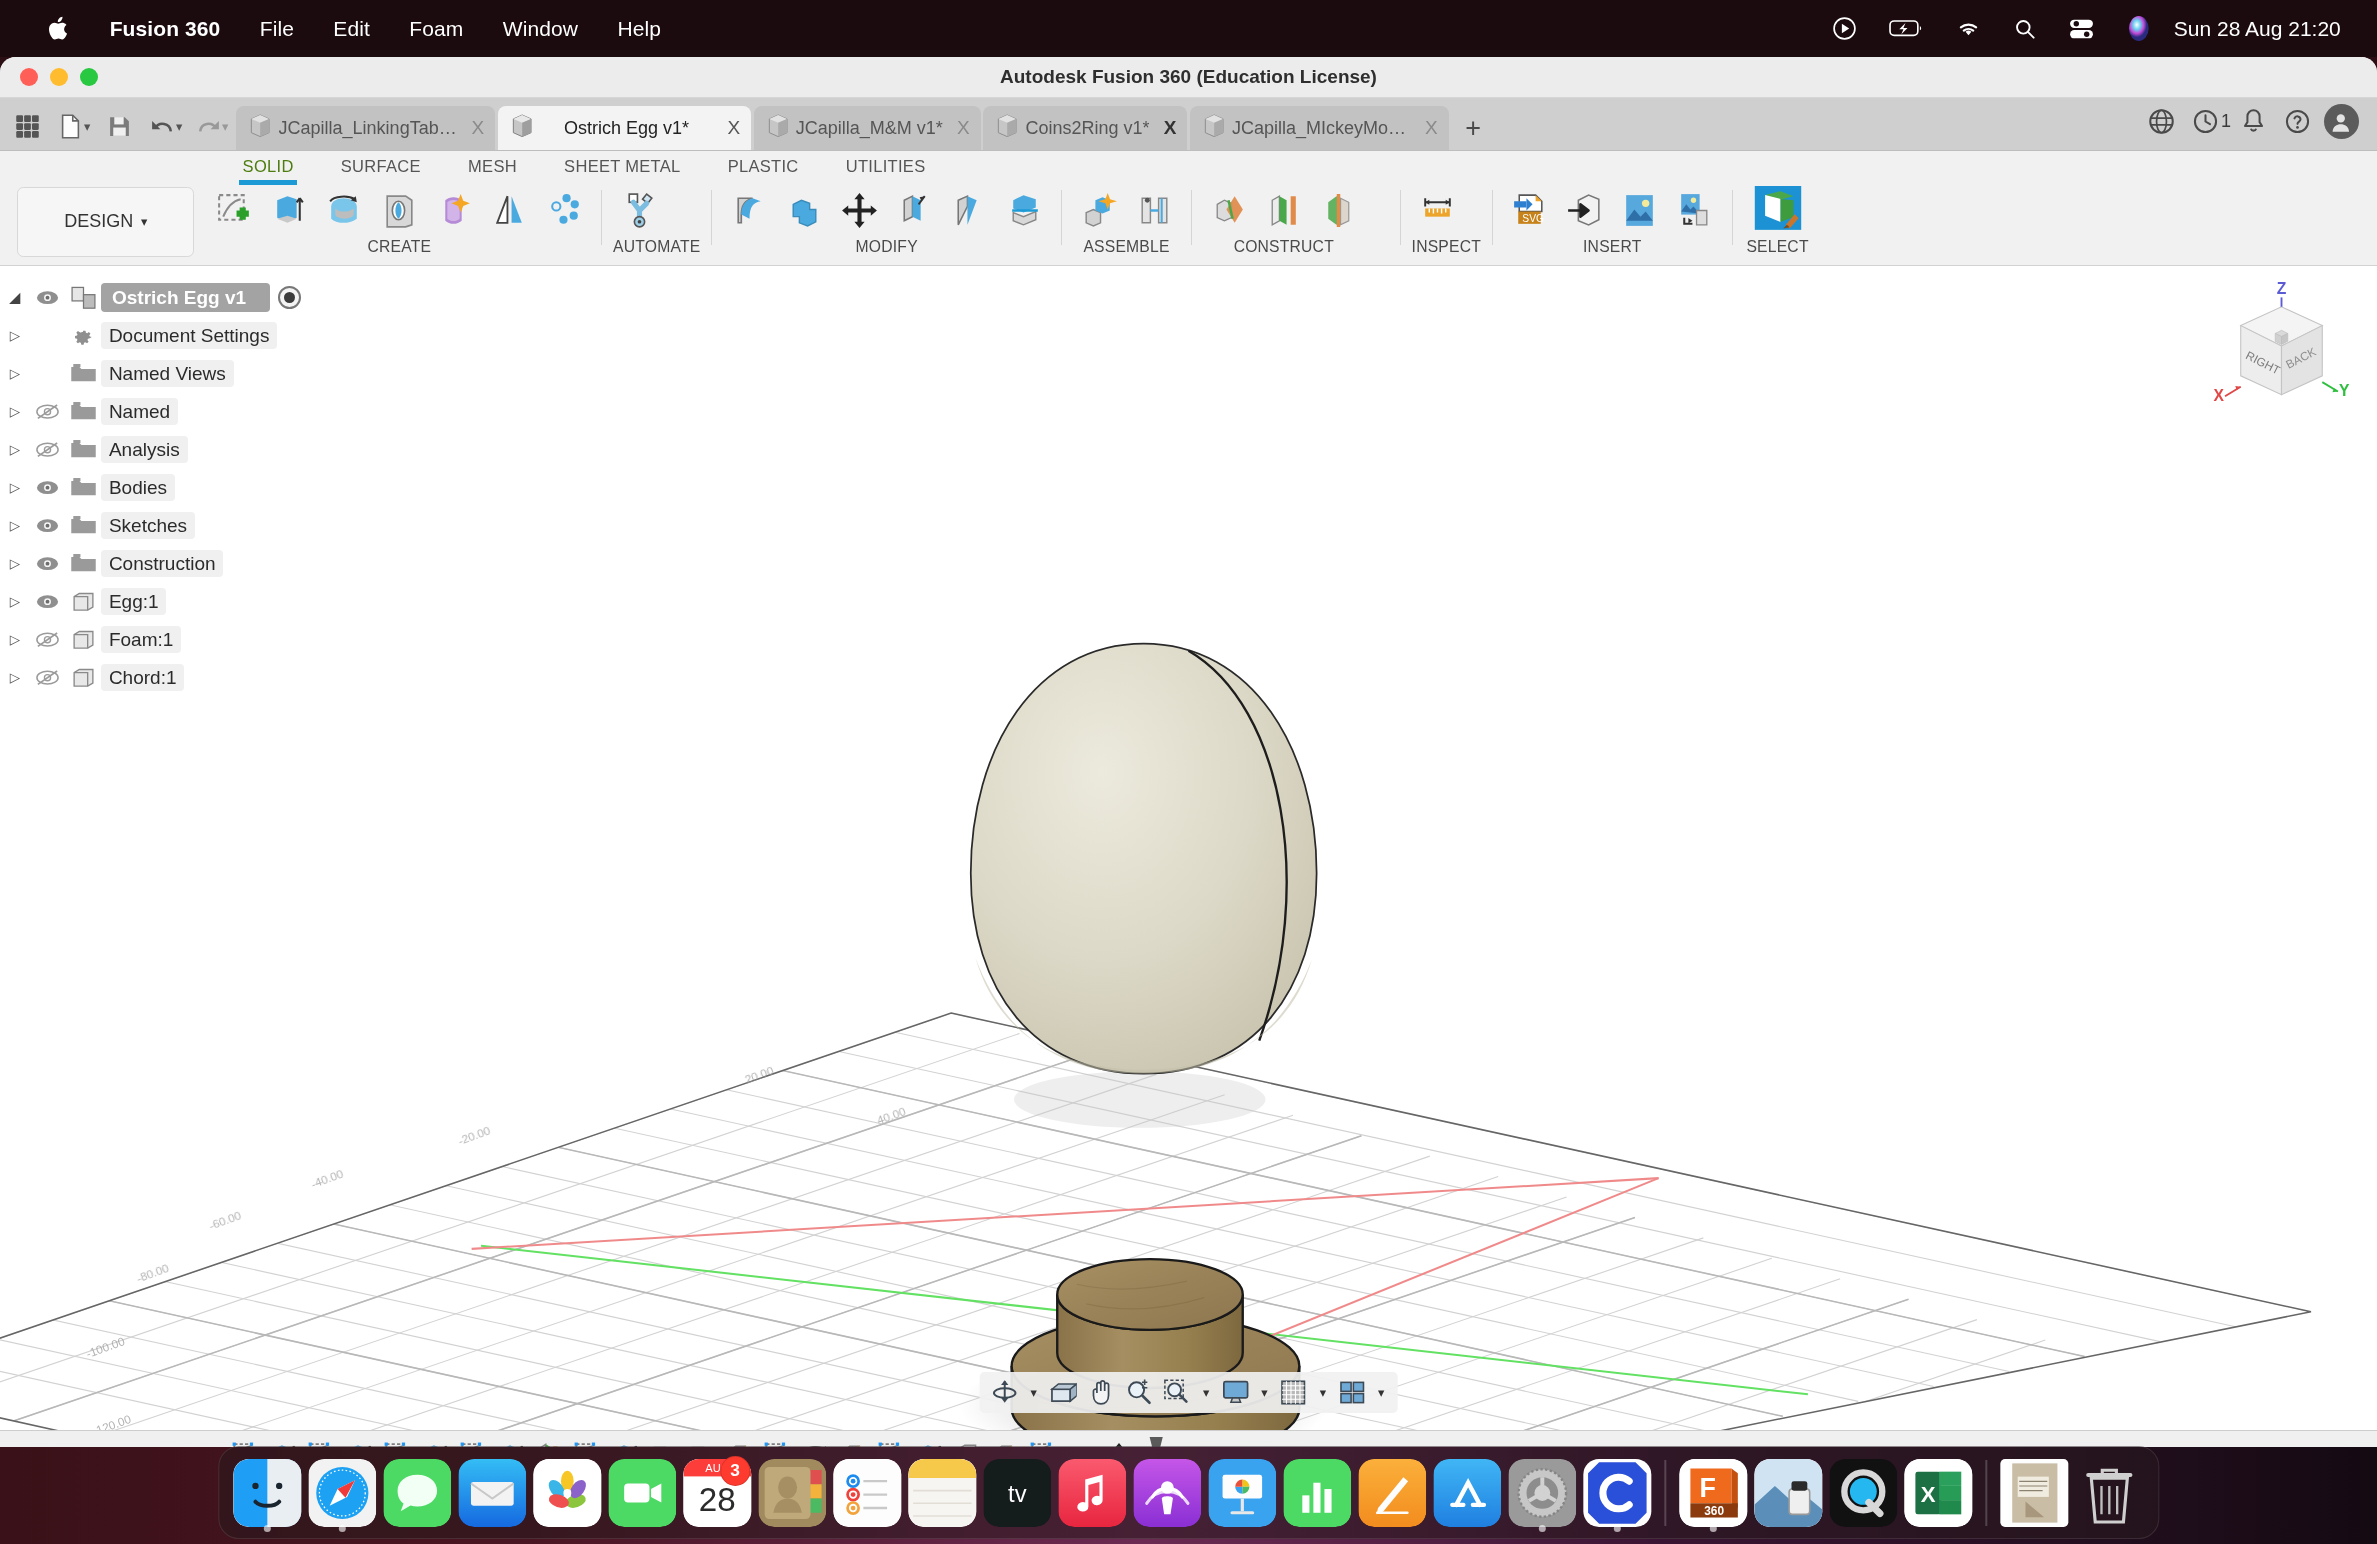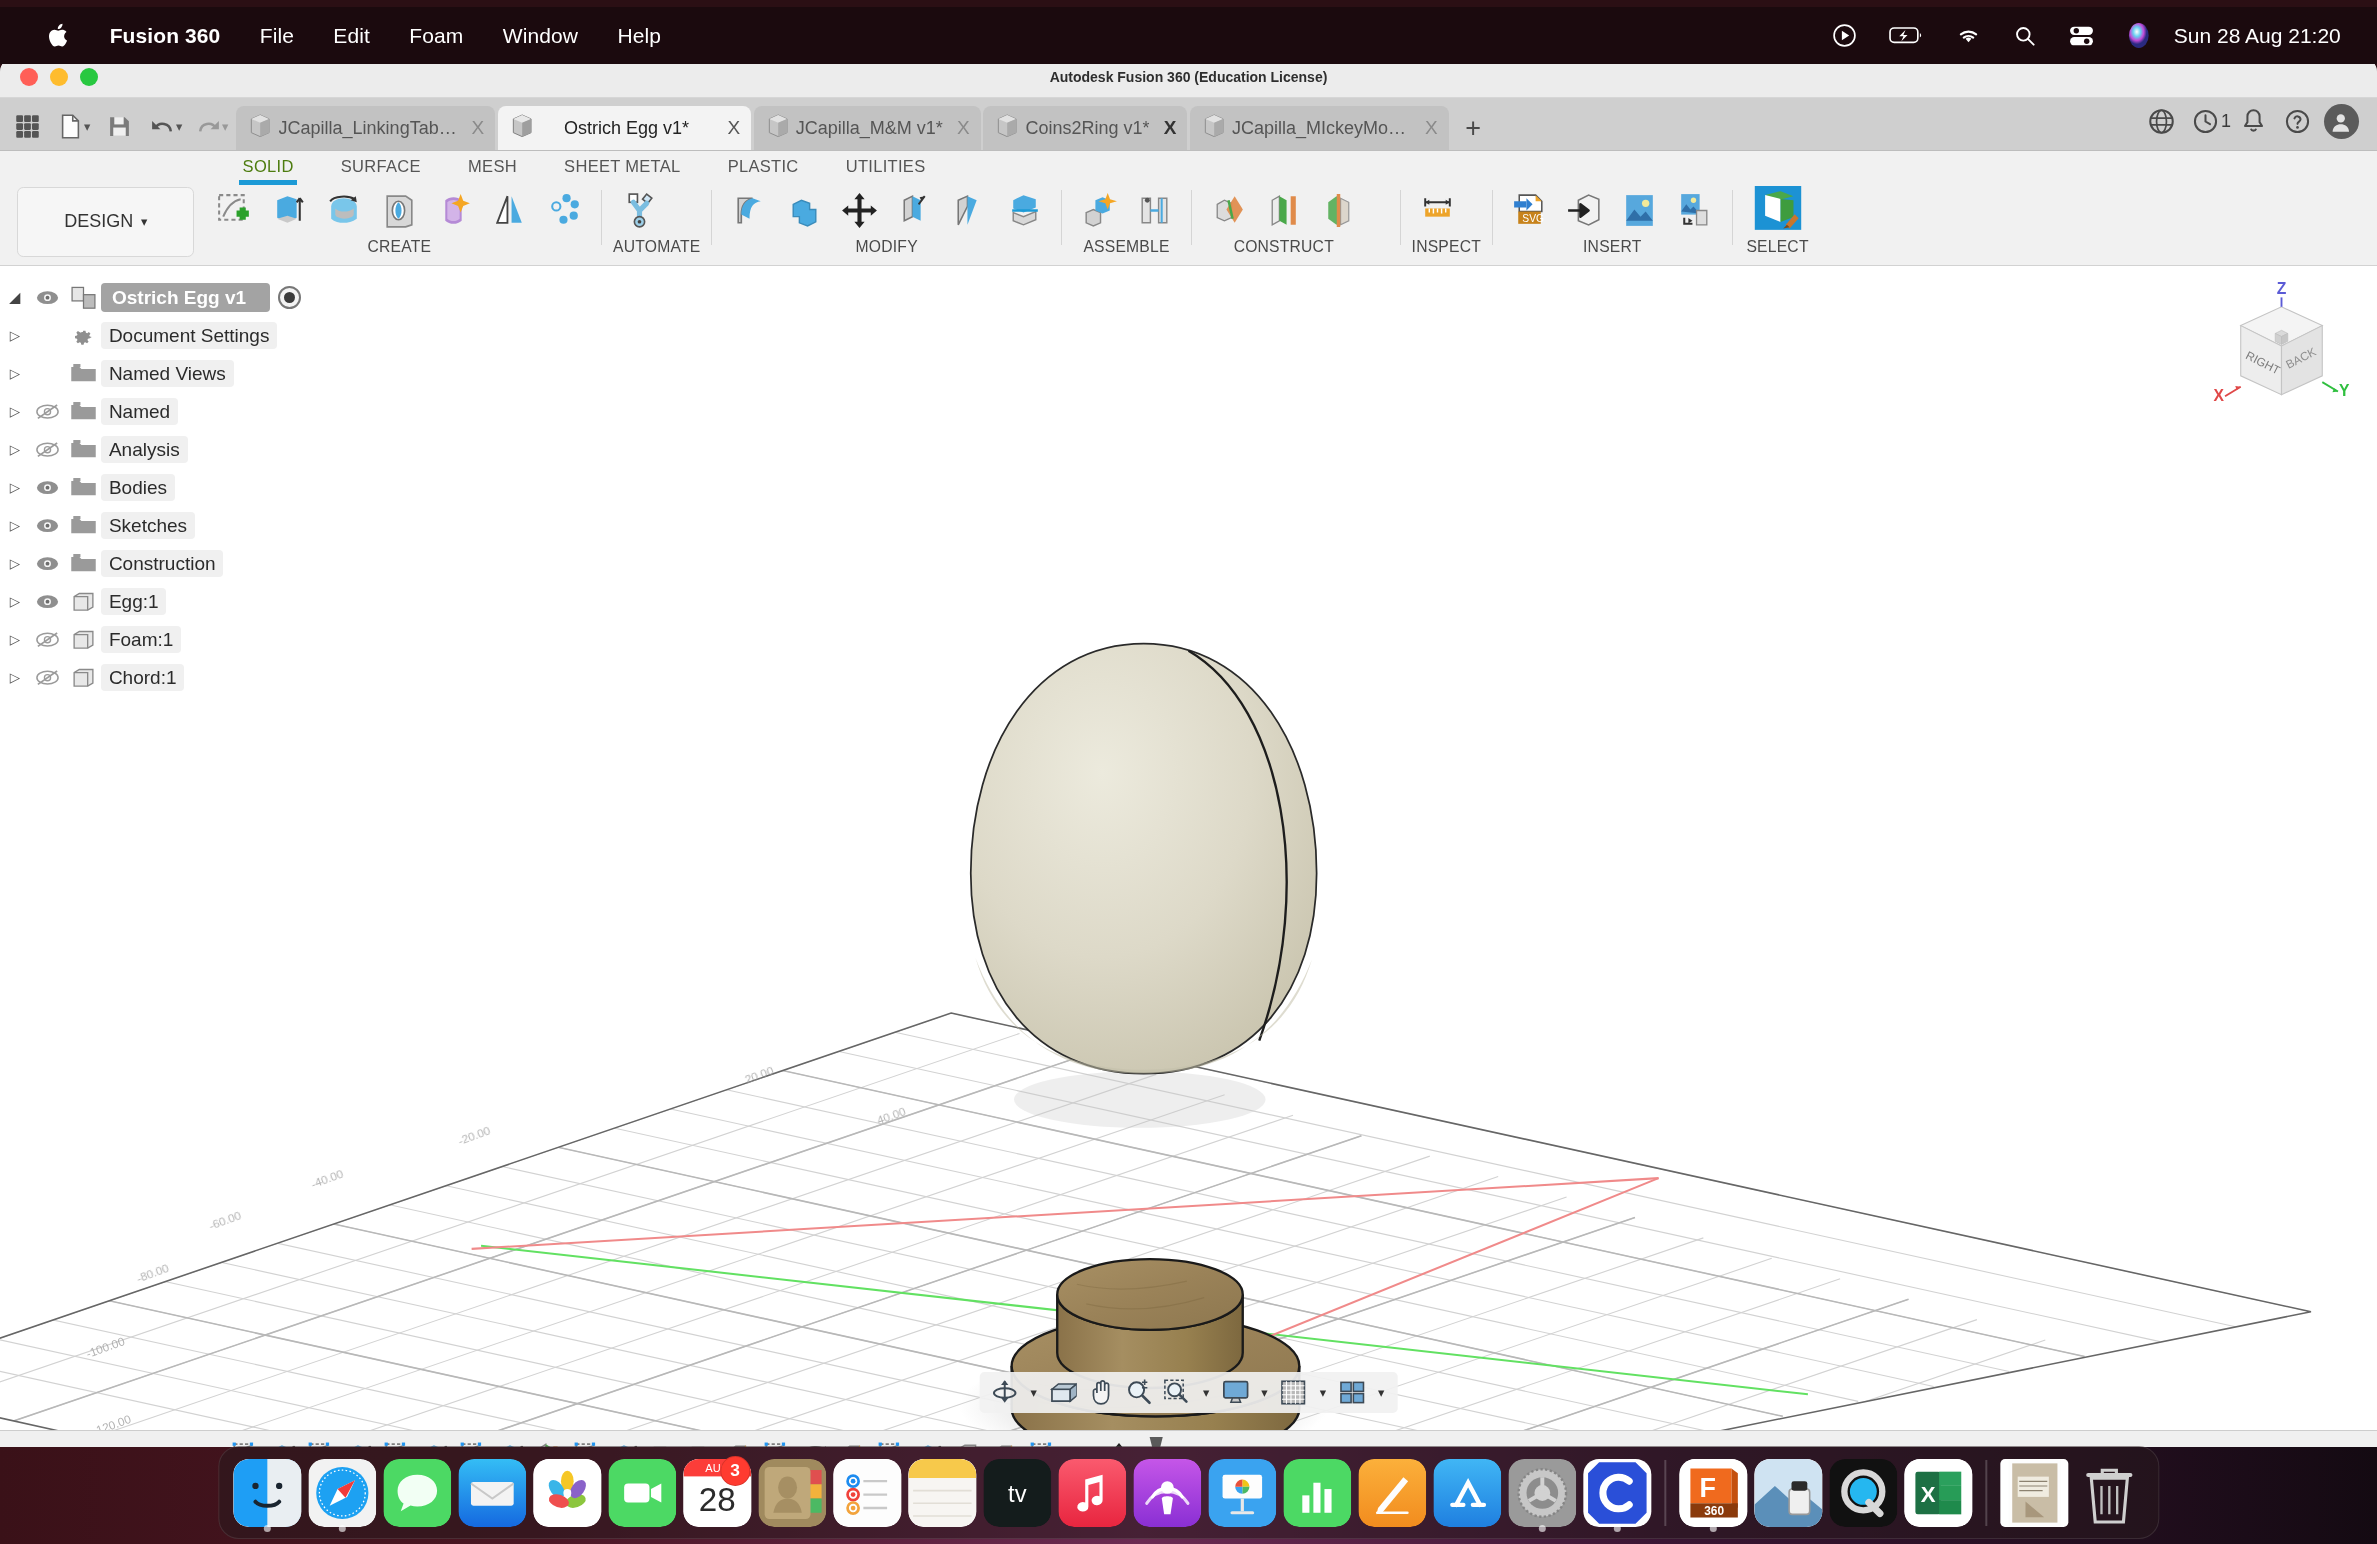--- a/index.html
+++ b/index.html
@@ -7,21 +7,21 @@
   body {
     font-family:"Liberation Sans", sans-serif;
     background:#2b0f14;
     position:relative;
   }
 
   
   #menubar{
     position:absolute; left:0; top:0; width:2377px; height:57px;
     background:#1b0a0e;
-    display:flex; align-items:center; z-index:60;margin-top:7px;
+    display:flex; align-items:center; z-index:60;
   }
   .mb-left{ display:flex; align-items:center; gap:0; padding-left:27px; }
   .mb-item{
     color:#fff; font-size:21px; padding:0 19.7px; height:57px;
     display:flex; align-items:center; white-space:nowrap; letter-spacing:0.1px;
   }
   .mb-item.bold{ font-weight:bold; }
   .apple-logo{
     width:23.6px;height:27px; position:relative; display:block;
   }
@@ -41,21 +41,21 @@
   #titlebar{
     height:41px; background:#ececec;
     border-bottom:0.8px solid #d6d6d6;
     display:flex; align-items:center; position:relative;
   }
   .traffic{ display:flex; gap:11.8px; padding-left:20.4px; }
   .tl{ width:18px;height:18px;border-radius:50%; }
   .tl.r{ background:#ff5f57; } .tl.y{ background:#febc2e; } .tl.g{ background:#28c840; }
   #win-title{
     position:absolute; left:0; right:0; text-align:center;
-    font-size:14px; font-weight:bold; color:#2e2e2e; pointer-events:none;
+    font-size:19px; font-weight:bold; color:#2e2e2e; pointer-events:none;
   }
 
   
   #tabstrip{
     height:53px; background:#cfcfcf;
     display:flex; align-items:flex-end; padding-left:4.7px;
     border-bottom:0.8px solid #bdbdbd;
   }
   .app-grid-btn, .newdoc-btn, .save-btn, .undo-btn, .redo-btn{
     width:46px;height:47px; display:flex;align-items:center;justify-content:center;

